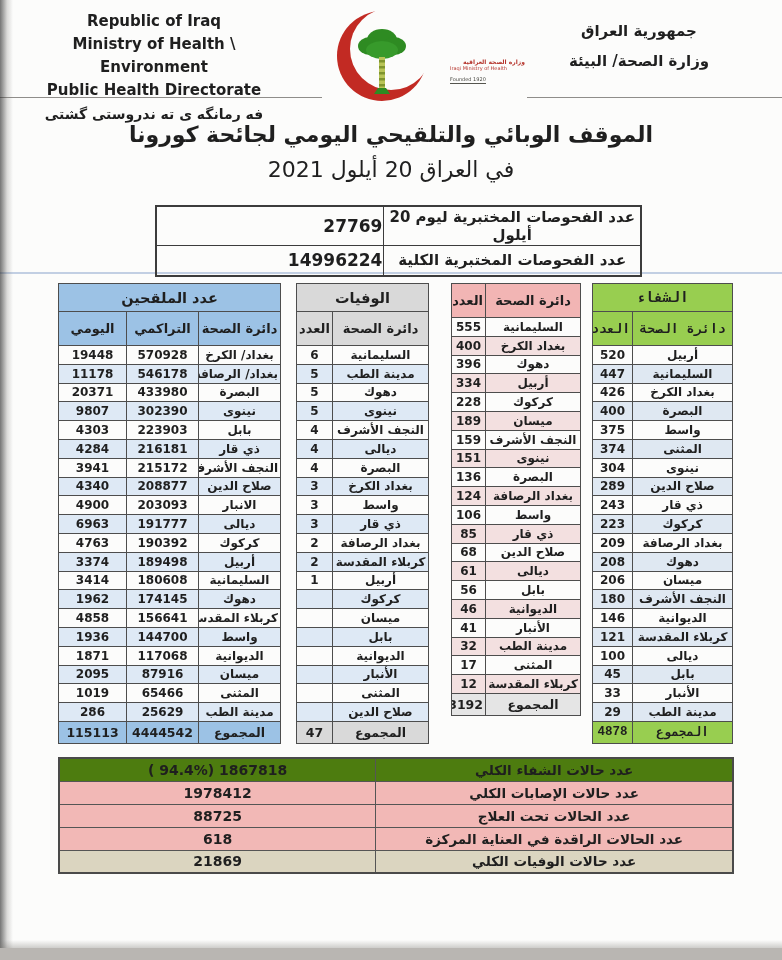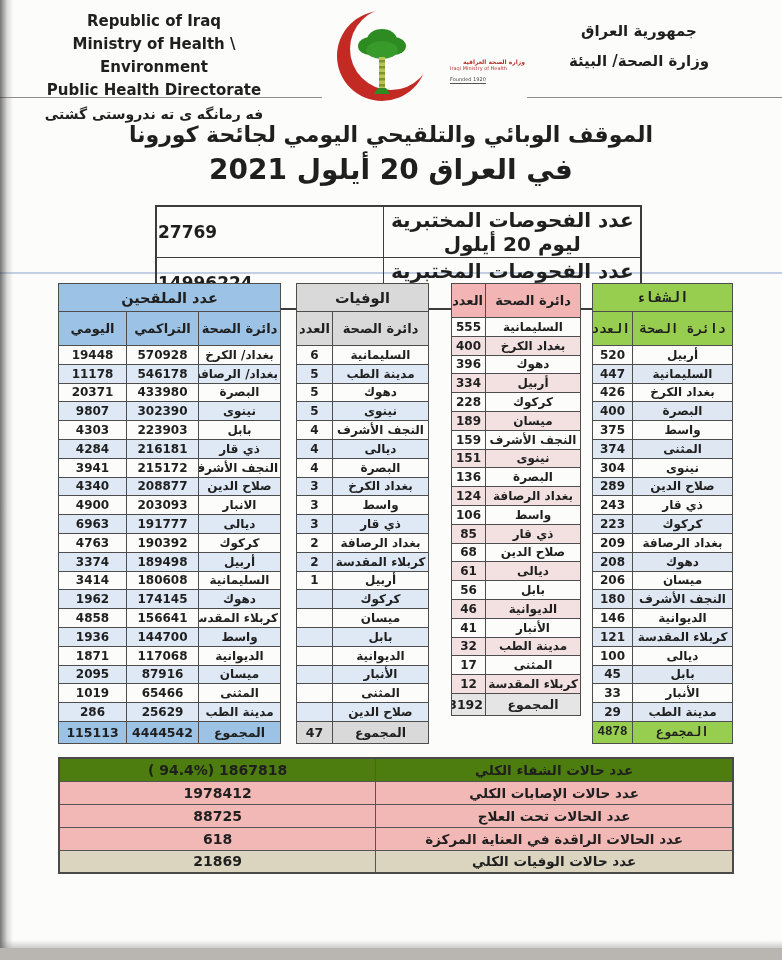--- a/index.html
+++ b/index.html
@@ -24,30 +24,30 @@
   .hdr-right div{font-weight:bold;font-size:15px;line-height:30px;}
   .logo-box{position:absolute;left:322px;top:2px;width:205px;height:104px;background:#fcfcfb;z-index:2;}
   .logo-text{position:absolute;left:128px;top:56px;width:75px;line-height:7px;}
   .logo-text .l1{color:#b5342c;font-weight:bold;font-size:6px;direction:rtl;}
   .logo-text .l2{color:#b5342c;font-size:5px;}
   .logo-text .l3{color:#4a4a44;font-size:5px;border-bottom:1px solid #55554e;display:inline-block;}
 
   
   .title-wrap{position:absolute;left:60px;top:118px;width:662px;text-align:center;direction:rtl;}
   .title-wrap .t1{font-weight:bold;font-size:22px;line-height:34px;}
-  .title-wrap .t2{font-weight:bold;font-size:28px;line-height:36px;}
+  .title-wrap .t2{font-weight:normal;font-size:22px;line-height:36px;}
 
   .blue-streak{position:absolute;left:0;top:272px;width:100%;height:2px;background:rgba(125,152,198,.45);}
 
   
   table{border-collapse:collapse;table-layout:fixed;}
   .tests{position:absolute;left:155px;top:205px;width:487px;direction:rtl;border:2px solid #3c3c3c;}
   .tests td{border:1.5px solid #3c3c3c;height:30px;vertical-align:middle;}
-  .tests .lbl{width:53%;font-weight:bold;font-size:20px;text-align:center;}
-  .tests .val{width:47%;font-weight:bold;font-size:17px;text-align:left;direction:ltr;}
+  .tests .lbl{width:53%;font-weight:bold;font-size:15px;text-align:center;}
+  .tests .val{width:47%;font-weight:bold;font-size:17px;text-align:right;direction:ltr;}
 
   
   .tables-row{position:absolute;left:58px;top:283px;display:flex;direction:ltr;align-items:flex-start;}
   .tbl{direction:rtl;border:1.5px solid #474747;}
   .tbl th,.tbl td{border:1px solid #4d4d4d;vertical-align:middle;text-align:center;padding:0 2px;overflow:hidden;white-space:nowrap;}
   .tbl thead .ttl th{height:28px;font-size:14.5px;font-weight:bold;}
   .tbl thead .cols th{height:34px;font-size:13px;font-weight:bold;}
   .tbl tbody td{height:18.8px;font-weight:bold;}
   .tbl tbody .c-num, .tbl tbody td{font-size:12px;}
   .tbl tfoot td{height:22px;font-weight:bold;font-size:12.5px;}

